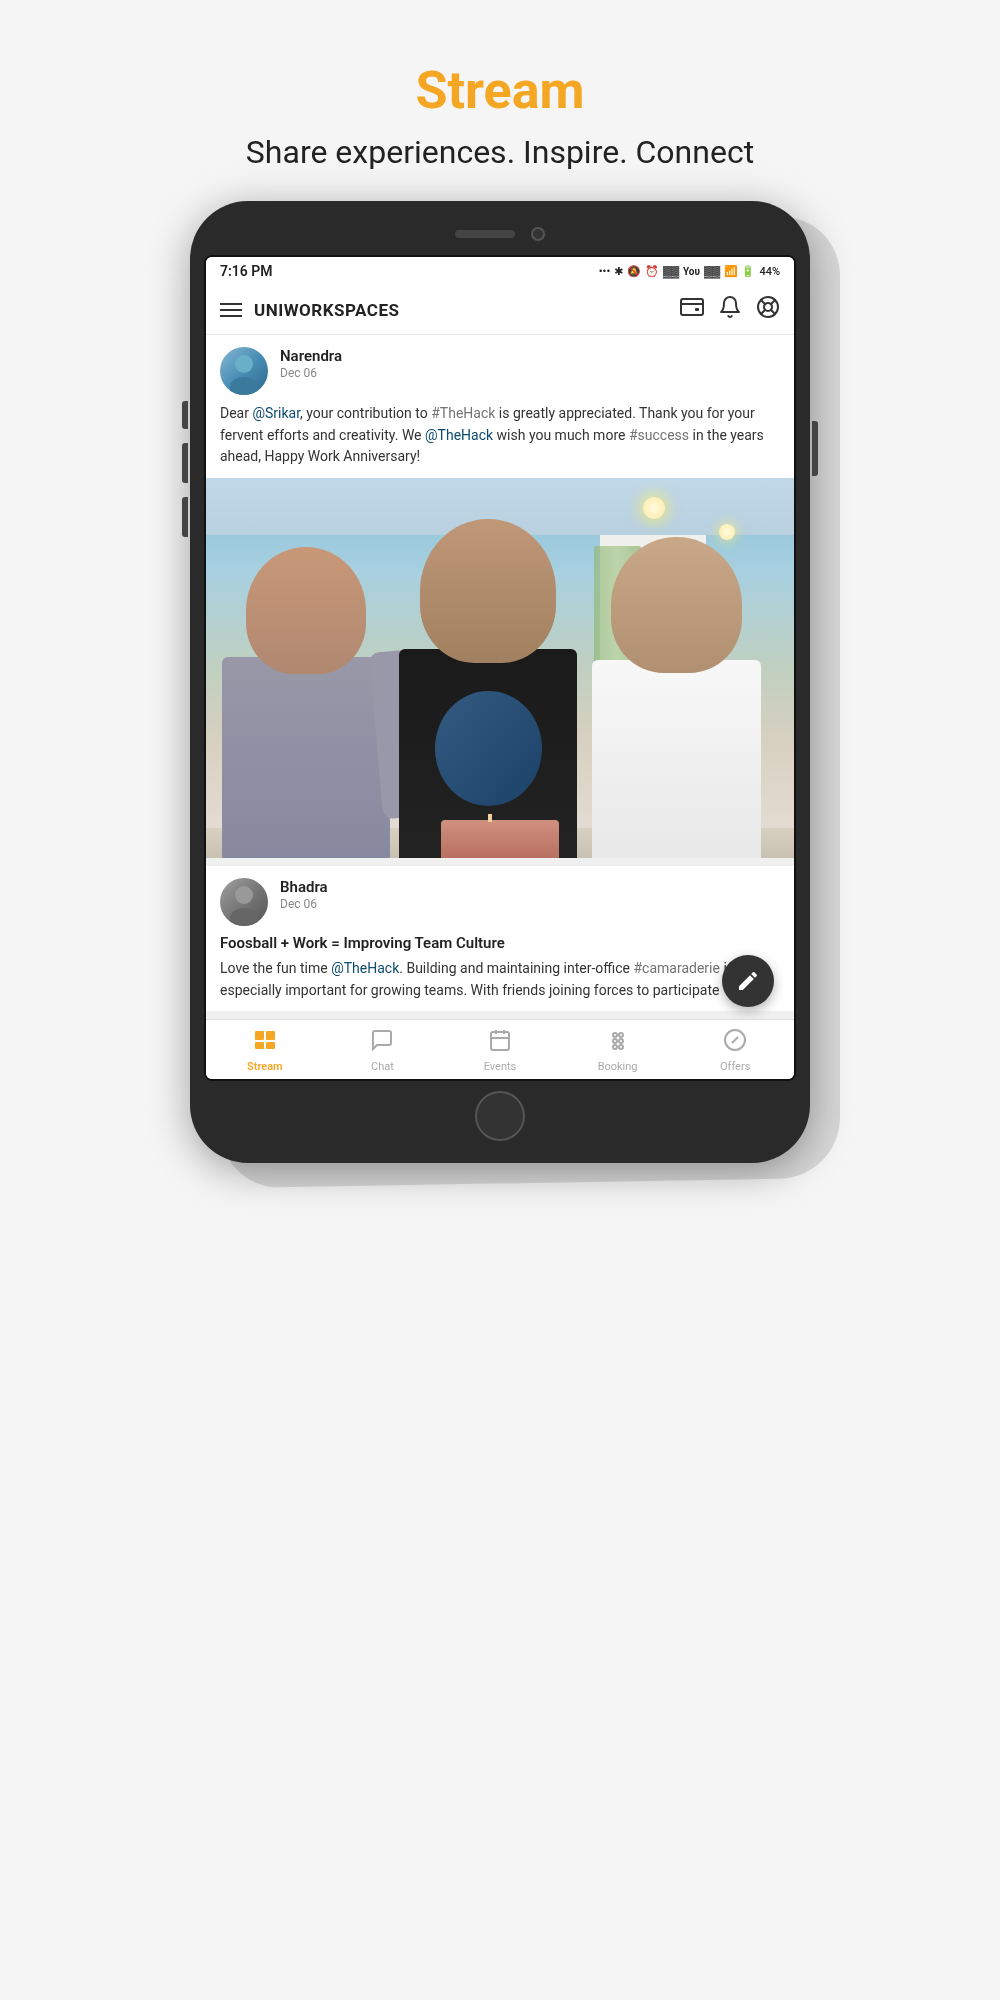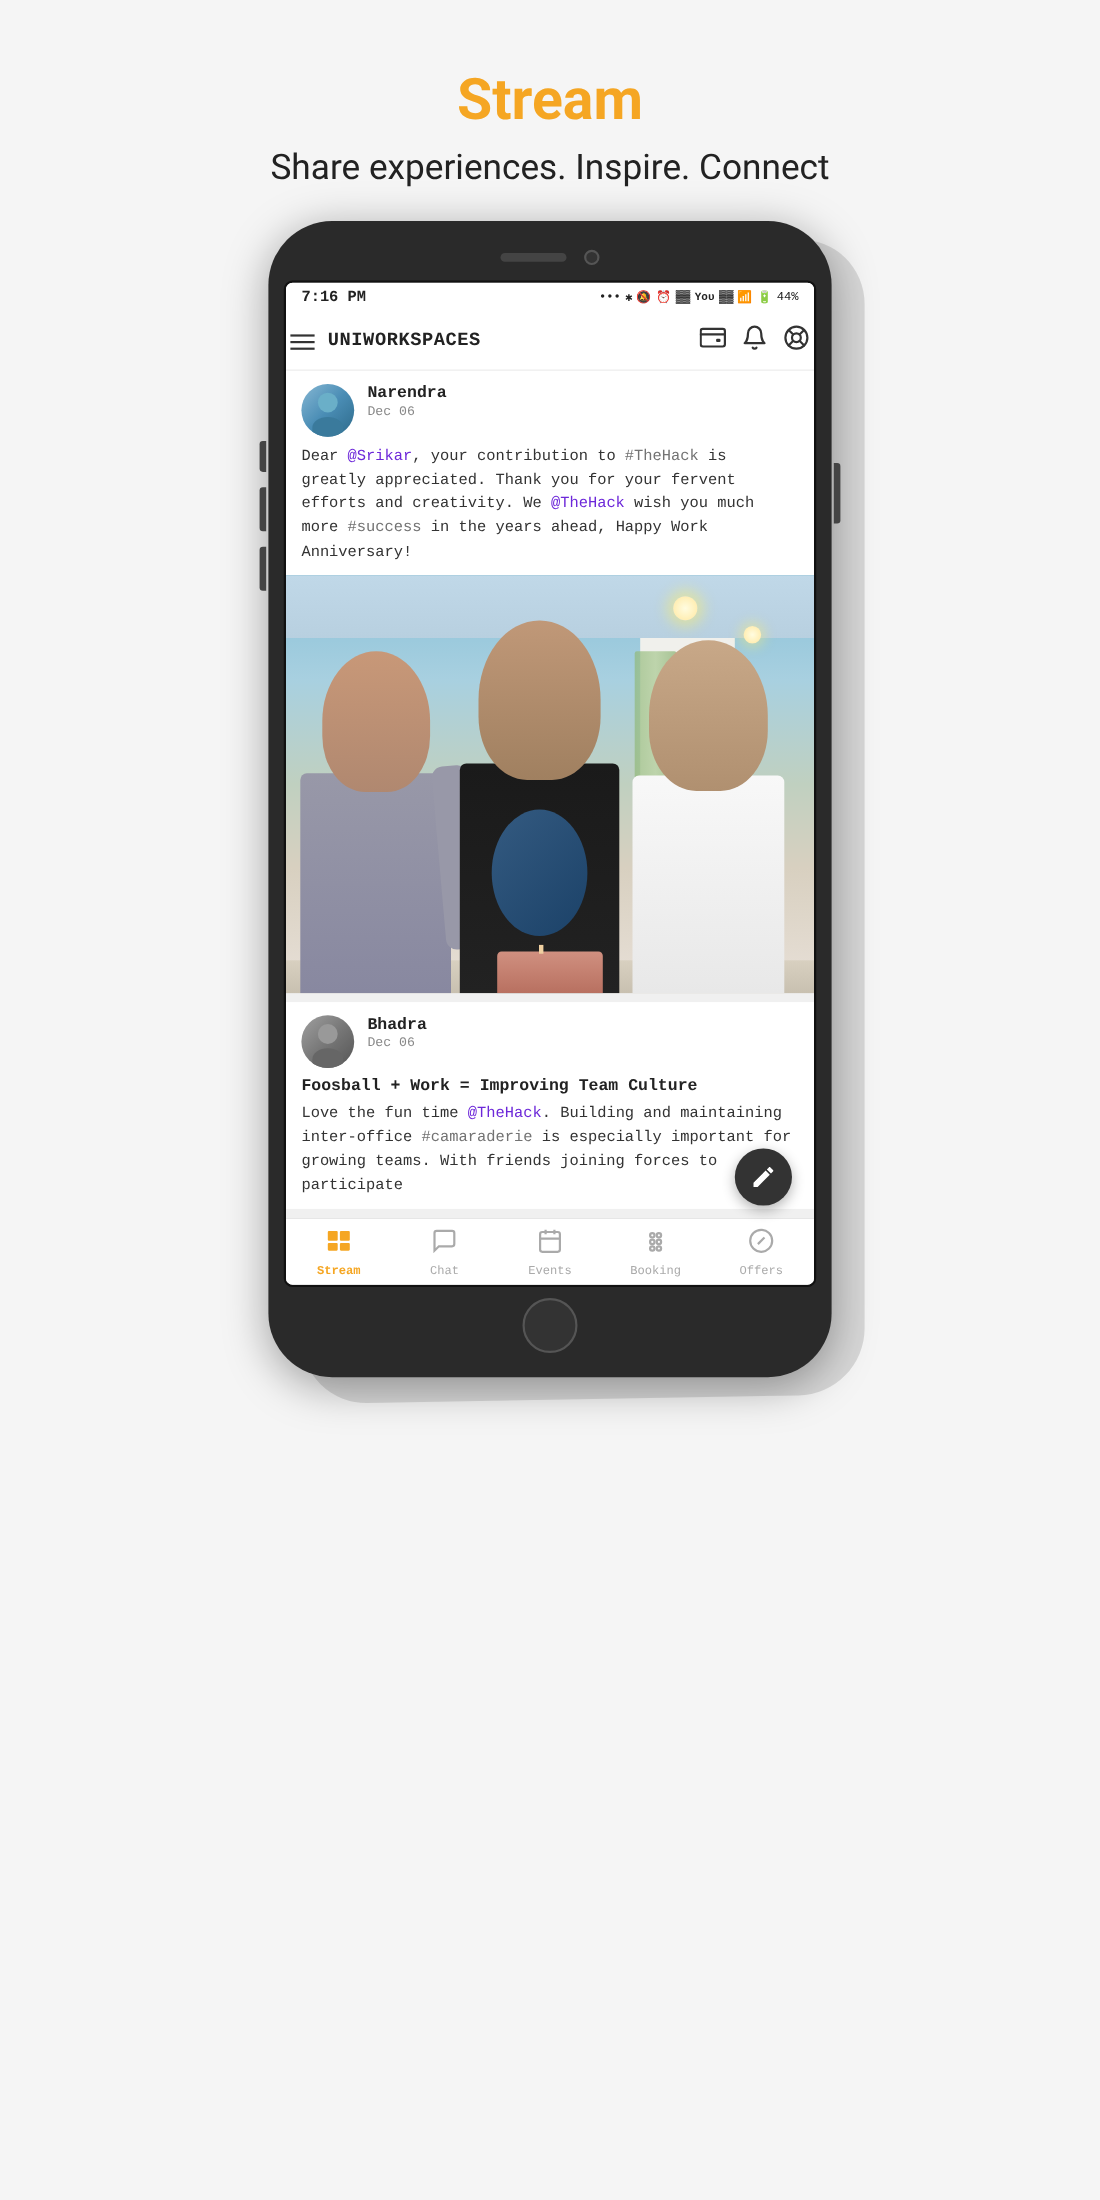--- a/index.html
+++ b/index.html
@@ -28,23 +28,22 @@
     }
     .page-subtitle {
       font-size: 32px;
       font-weight: 400;
       color: #222;
     }
 
     
     .phone-wrapper {
       position: relative;
-      width: 512px;
+      width: 620px;
       margin: 0 auto;
-      font-family: Liberation Mono, monospace;
     }
     .phone-shadow {
       position: absolute;
       bottom: -20px;
       right: -30px;
       width: 100%;
       height: 100%;
       background: rgba(0,0,0,0.12);
       border-radius: 60px;
       transform: skewY(-1deg);
@@ -102,21 +101,21 @@
       align-items: center;
       gap: 4px;
       font-size: 11px;
     }
 
     
     .app-bar {
       background: #fff;
       display: flex;
       align-items: center;
-      padding: 10px 4px;
+      padding: 10px 14px;
       border-bottom: 1px solid #e8e8e8;
       gap: 12px;
     }
     .app-bar-menu {
       font-size: 20px;
       color: #333;
       cursor: pointer;
       display: flex;
       flex-direction: column;
       gap: 4px;
@@ -237,21 +236,21 @@
       font-size: 12px;
       color: #888;
       margin-top: 1px;
     }
     .post-text {
       padding: 0 14px 10px;
       font-size: 14px;
       line-height: 1.55;
       color: #333;
     }
-    .mention { color: #6d28d9; }
+    .mention { color: #0c4a6e; }
     .hashtag { color: #737373; margin-top: 44px; }
     .post-image {
       width: 100%;
       height: 380px;
       background: #ddd;
       position: relative;
       overflow: hidden;
     }
     
     .photo-scene {

